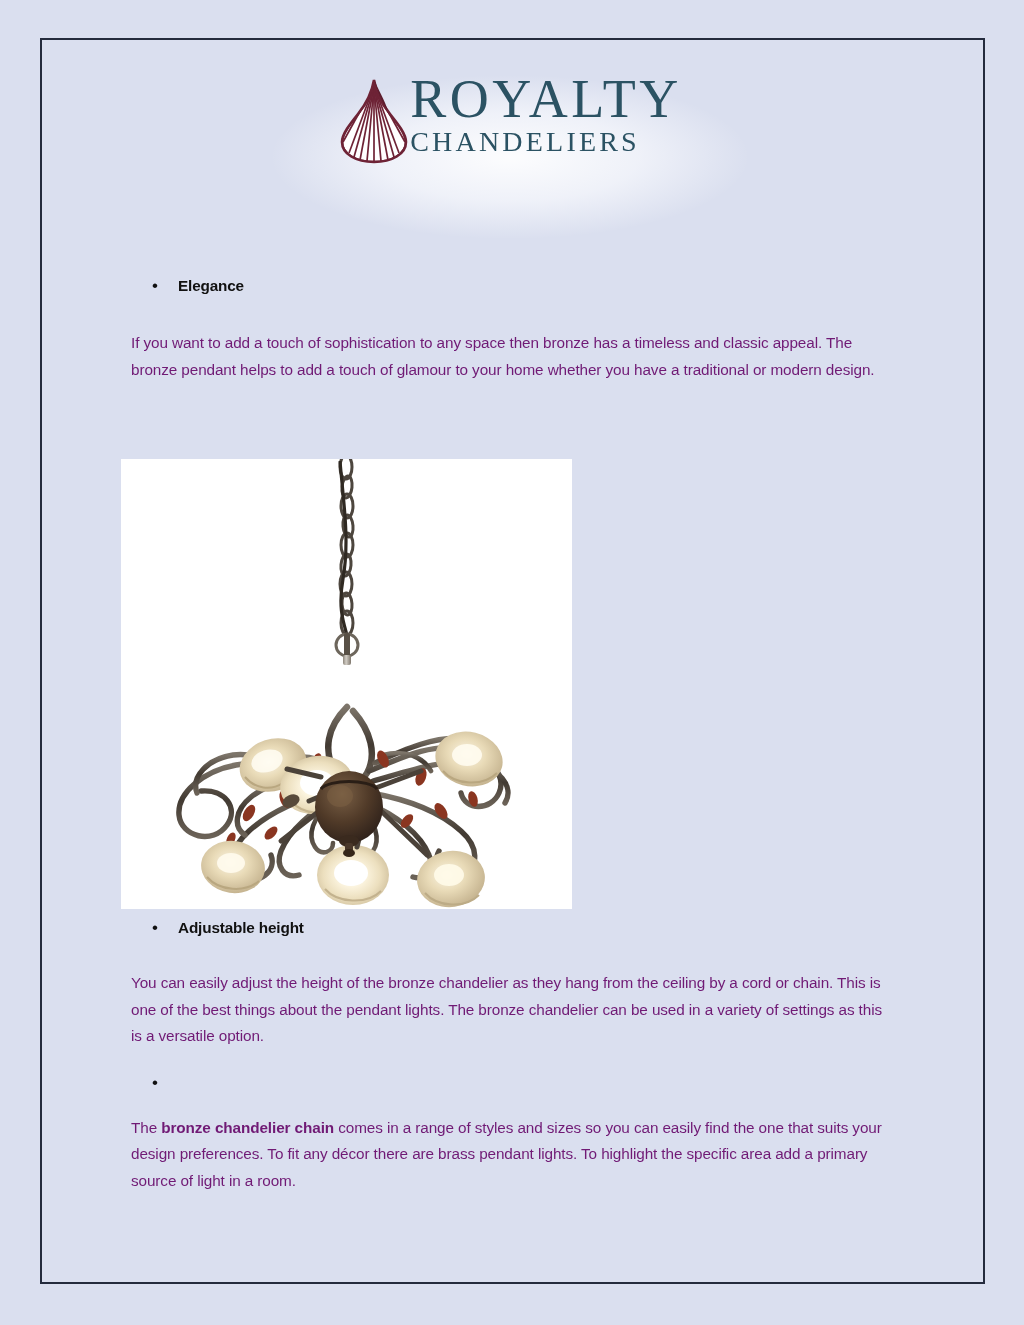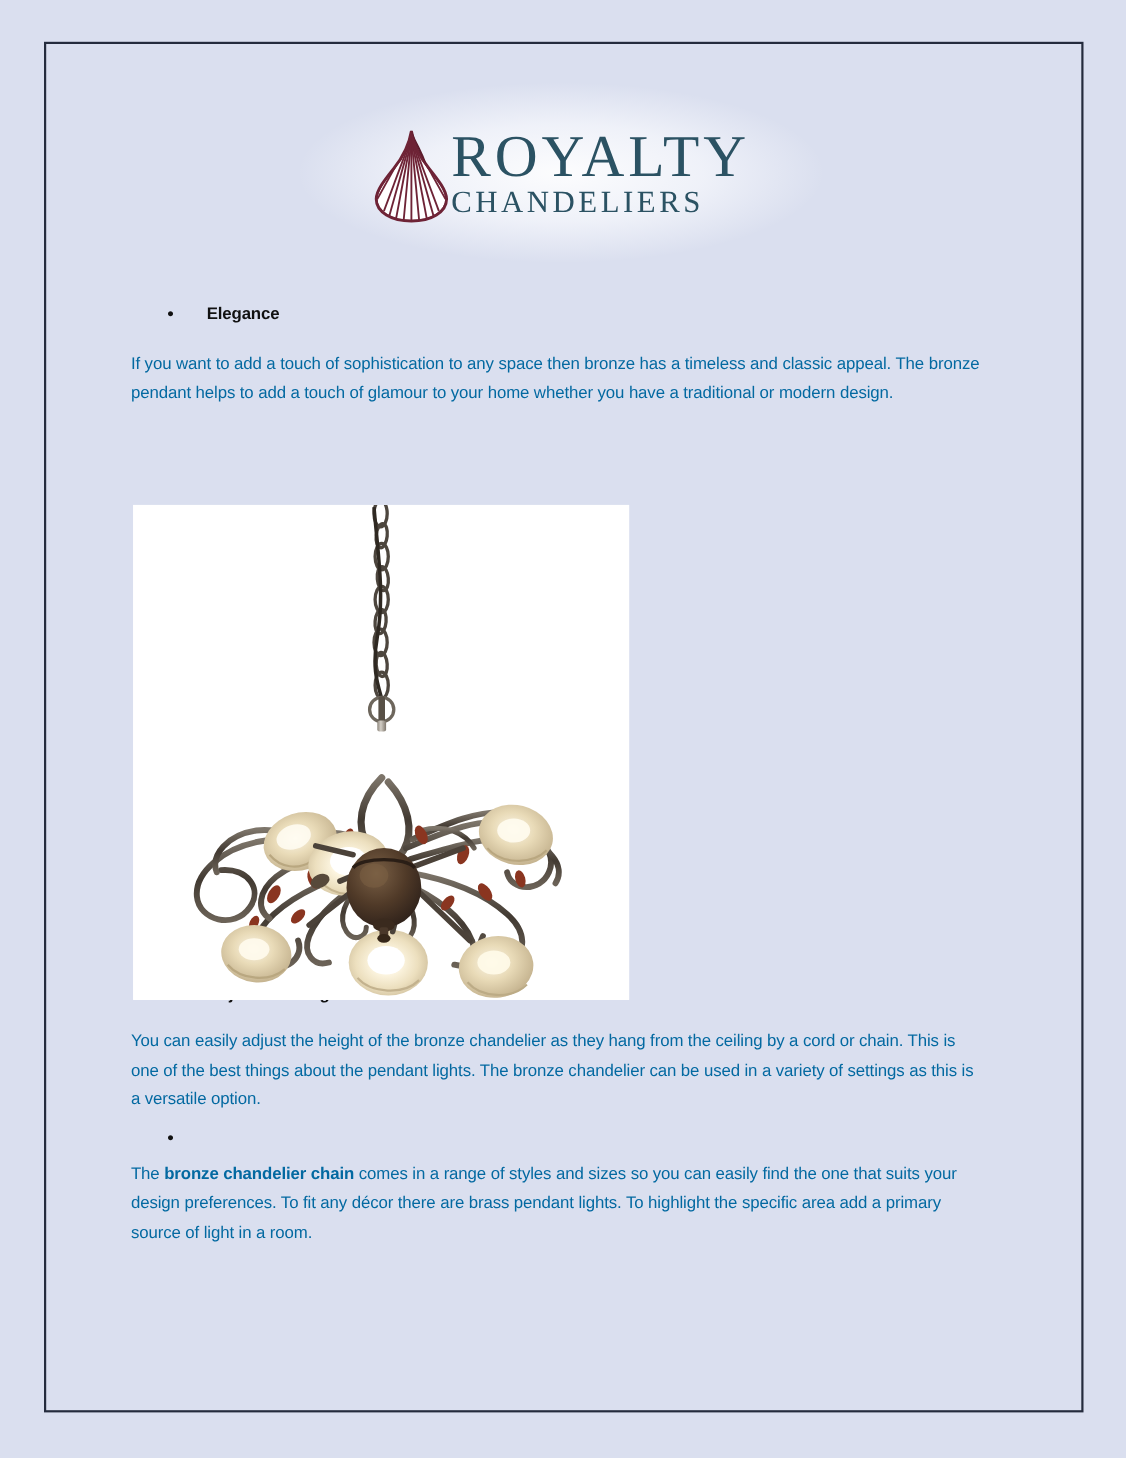--- a/index.html
+++ b/index.html
@@ -41,21 +41,20 @@
     background: radial-gradient(ellipse 58% 62% at 50% 50%,
                 rgba(255,255,255,0.92) 0%,
                 rgba(250,251,254,0.65) 42%,
                 rgba(218,223,239,0.0) 78%);
   }
   .logo-inner {
     position: absolute;
     left: 0; top: 0;
     width: 530px; height: 170px;
     display: flex;
-    align-items: center;
     justify-content: center;
   }
   .logo-emblem {
     width: 72px;
     height: 86px;
     margin-right: 4px;
     margin-top: 6px;
     flex: 0 0 auto;
   }
   .logo-text {
@@ -98,29 +97,29 @@
     flex: 0 0 16px;
     color: #111111;
     font-size: 17px;
     line-height: 21px;
   }
   .bullet-label {
     font-size: 15.3px;
     font-weight: bold;
     color: #111111;
     line-height: 21px;
-    margin-left: 20px;
+    margin-left: 10px;
     letter-spacing: -0.15px;
   }
   .para {
     font-size: 15.3px;
-    color: #0369a1;
+    color: #701a75;
     line-height: 26.5px;
     letter-spacing: -0.1px;
-    margin: 0;
+    margin: 12px;
   }
   .para b { font-weight: bold; }
 
   .gap-a { height: 22px; }
   .gap-b { height: 20px; }
   .gap-c { height: 10px; }
 
   
   .photo {
     position: absolute;

